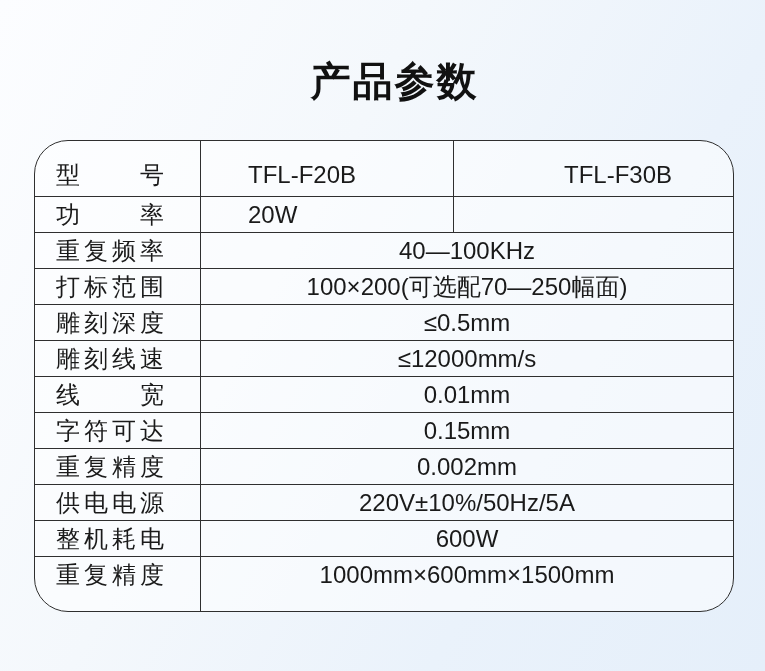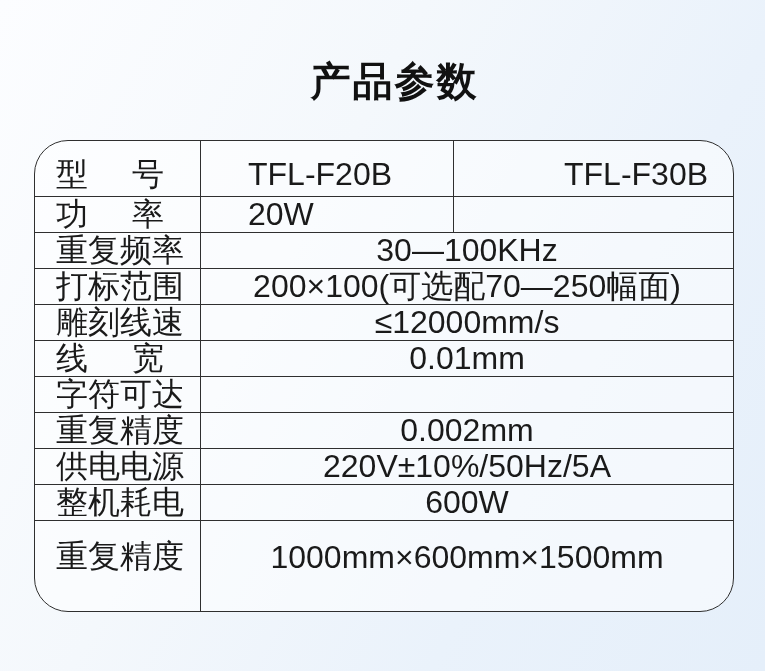--- a/index.html
+++ b/index.html
@@ -26,21 +26,21 @@
   .spec-table {
     position: absolute;
     left: 34px; top: 140px;
     width: 700px; height: 472px;
     border: 1px solid #2f2f2f;
     border-radius: 34px;
     background: rgba(255,255,255,0.5);
     overflow: hidden;
     display: flex;
     flex-direction: column;
-    font-size: 32px;
+    font-size: 24px;
   }
   .row {
     display: flex;
     height: 36px;
     flex: 0 0 auto;
     border-top: 1px solid #2f2f2f;
   }
   .row.first { border-top: none; height: 55px; }
   .row.first .cell { padding-top: 12px; }
   .row.last { height: auto; flex: 1 1 auto; }
@@ -96,49 +96,56 @@
     <div class="cell label-cell">
       <span class="label-text">功率</span>
     </div>
     <div class="cell val2-cell">20W</div>
   </div>
 
   <div class="row">
     <div class="cell label-cell">
       <span class="label-text">重复频率</span>
     </div>
-    <div class="cell span-cell">30—100KHz</div>
+    <div class="cell span-cell">40—100KHz</div>
   </div>
 
   <div class="row">
     <div class="cell label-cell">
       <span class="label-text">打标范围</span>
     </div>
-    <div class="cell span-cell">200×100(可选配70—250幅面)</div>
+    <div class="cell span-cell">100×200(可选配70—250幅面)</div>
   </div>
 
+  <div class="row">
+    <div class="cell label-cell">
+      <span class="label-text">雕刻深度</span>
+    </div>
+    <div class="cell span-cell">≤0.5mm</div>
+  </div>
 
   <div class="row">
     <div class="cell label-cell">
       <span class="label-text">雕刻线速</span>
     </div>
     <div class="cell span-cell">≤12000mm/s</div>
   </div>
 
   <div class="row">
     <div class="cell label-cell">
       <span class="label-text">线宽</span>
     </div>
     <div class="cell span-cell">0.01mm</div>
   </div>
 
   <div class="row">
     <div class="cell label-cell">
       <span class="label-text">字符可达</span>
     </div>
+    <div class="cell span-cell">0.15mm</div>
   </div>
 
   <div class="row">
     <div class="cell label-cell">
       <span class="label-text">重复精度</span>
     </div>
     <div class="cell span-cell">0.002mm</div>
   </div>
 
   <div class="row">

